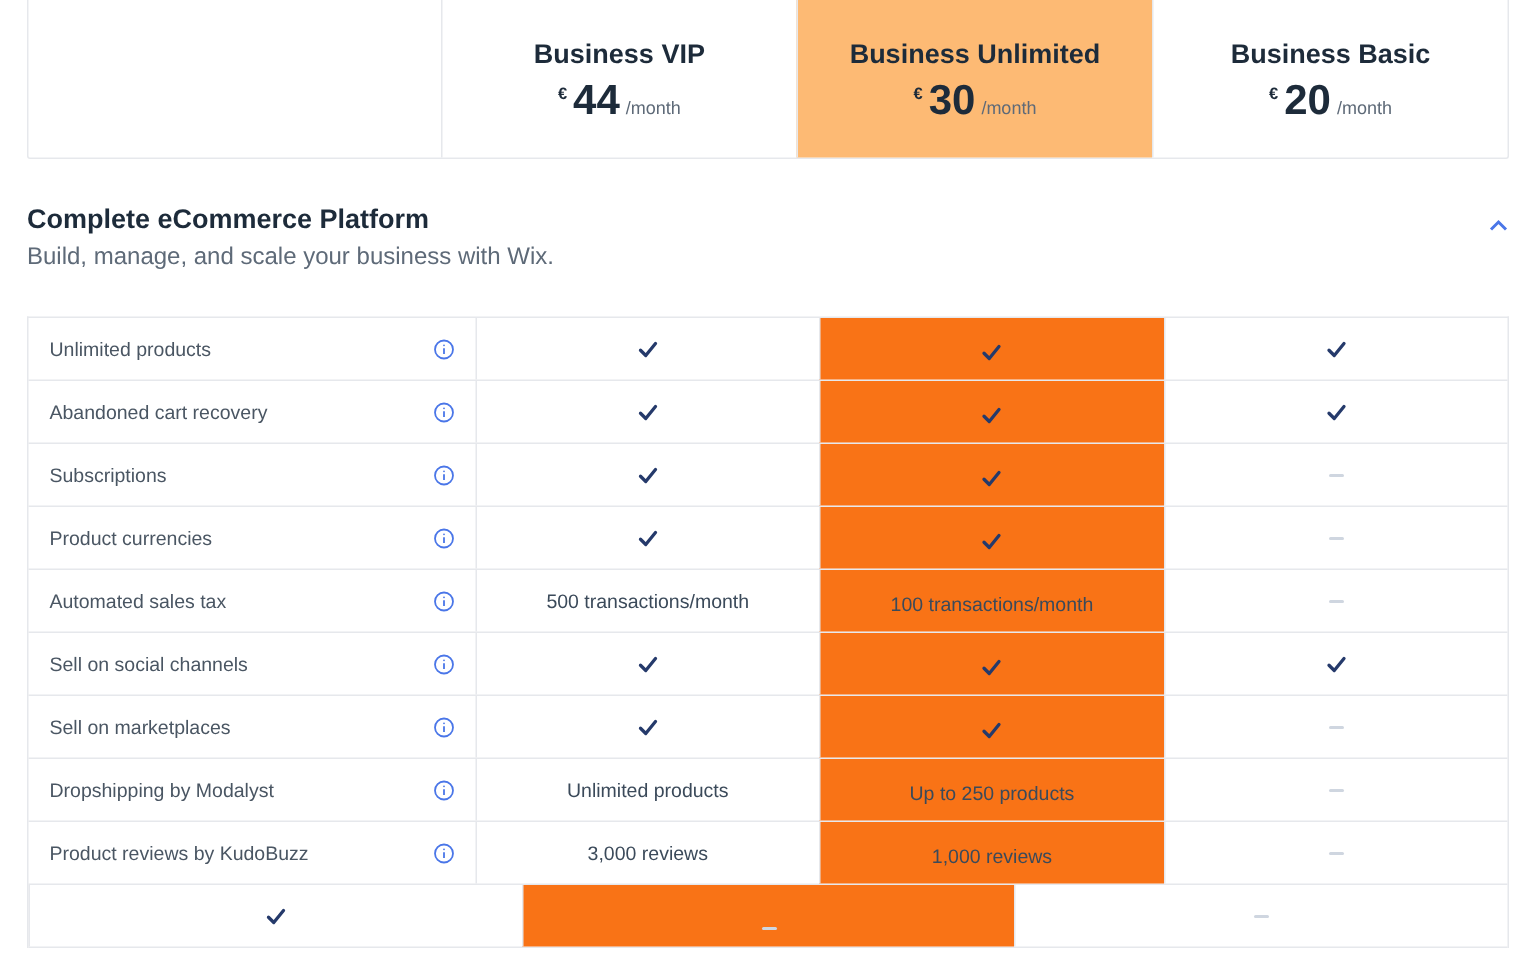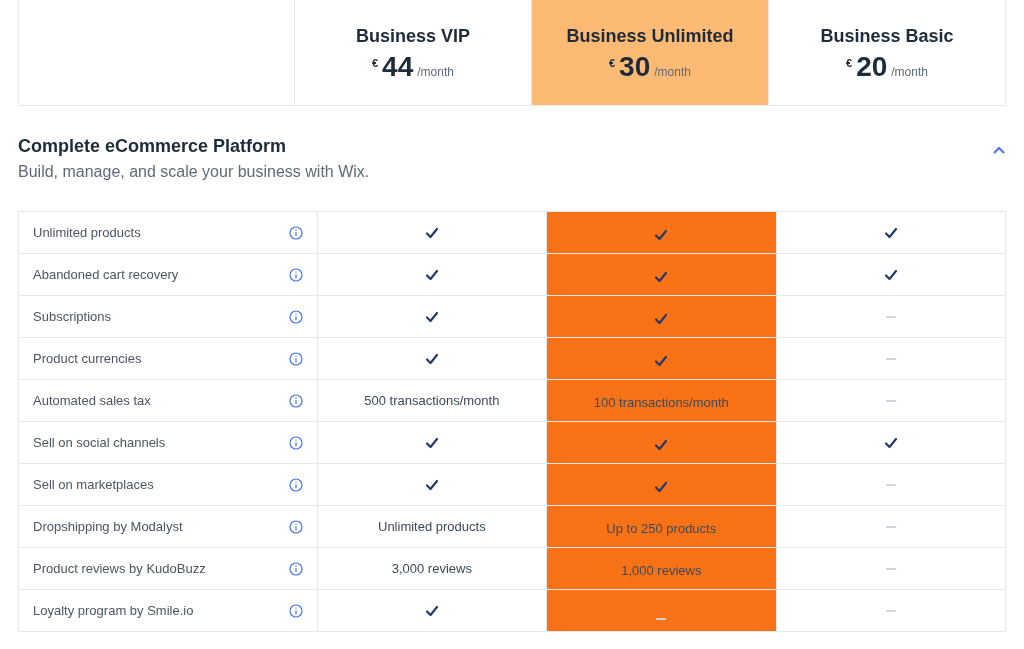--- a/index.html
+++ b/index.html
@@ -370,30 +370,20 @@
           <span>3,000 reviews</span>
         </div>
         <div class="cell plan-highlight">
           <span>1,000 reviews</span>
         </div>
         <div class="cell">
           <span class="dash"></span>
         </div>
       </div>
       <div class="row">
-        <div class="cell feature-col">
-          <span>Loyalty program by Smile.io</span>
-          <span class="info-icon">
-            <svg viewBox="0 0 14 14">
-              <circle cx="7" cy="7" r="6"></circle>
-              <line x1="7" y1="6.2" x2="7" y2="10"></line>
-              <circle cx="7" cy="4.2" r="0.6" fill="#4a76e8" stroke="none"></circle>
-            </svg>
-          </span>
-        </div>
         <div class="cell">
           <span class="check-icon"><svg viewBox="0 0 14 14">
               <polyline points="2,7.5 5.5,11 12,3"></polyline>
             </svg></span>
         </div>
         <div class="cell plan-highlight">
           <span class="dash"></span>
         </div>
         <div class="cell">
           <span class="dash"></span>

